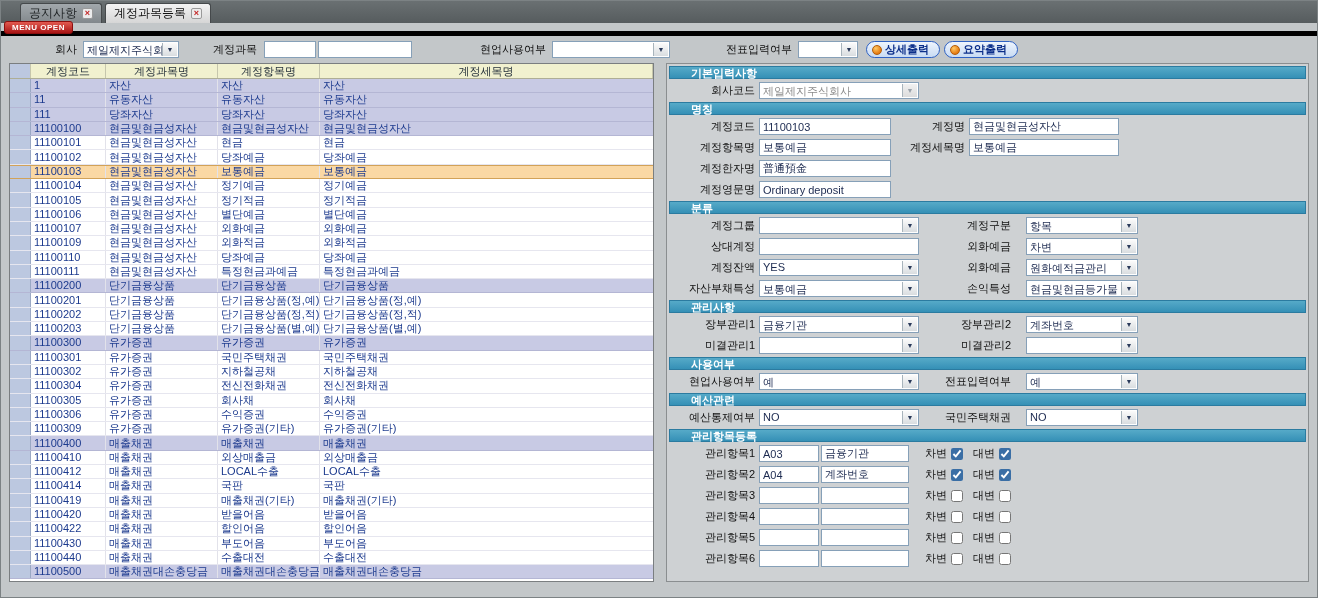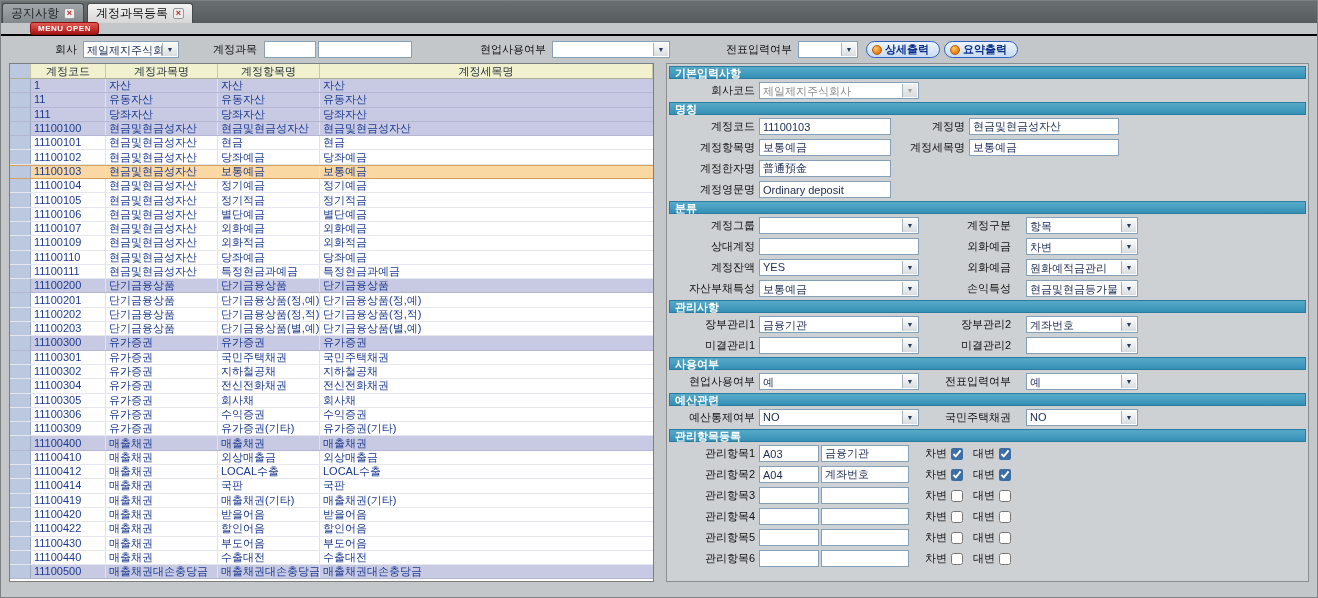--- a/index.html
+++ b/index.html
@@ -1,28 +1,28 @@
 <!DOCTYPE html>
 <html><head>
 <meta charset="utf-8">
 <style>
   * { box-sizing:border-box; margin:0; padding:0; }
   html,body { background:#9aa0a2; }
   body { font-family:"Liberation Sans", sans-serif; }
   .app { position:relative; width:1318px; height:598px; background:#c3c7c9; border:1px solid #7c8284; overflow:hidden; }
 
   
-  .tabbar { position:absolute; top:0; left:0; right:0; height:22px; background:linear-gradient(#6a7072,#565c5e); display:flex; align-items:flex-end; padding-left:1px; gap:3px; }
+  .tabbar { position:absolute; top:0; left:0; right:0; height:22px; background:linear-gradient(#6a7072,#565c5e); display:flex; align-items:flex-end; padding-left:19px; gap:3px; }
   .tab { height:20px; display:flex; align-items:center; gap:5px; padding:0 8px; font-size:12px; border-radius:3px 3px 0 0; border:1px solid #45494b; border-bottom:none; cursor:default; }
   .tab.inactive { background:linear-gradient(#a2a8ac,#82888c); color:#1d2123; }
   .tab.active { background:linear-gradient(#f3f3f3,#d6d6d6); color:#101010; }
   .tclose { width:11px; height:11px; background:#ececec; border:1px solid #9a9a9a; border-radius:2px; color:#c22222; font-size:9px; line-height:9px; display:flex; align-items:center; justify-content:center; font-weight:bold; }
 
   
-  .menustrip { position:absolute; top:22px; left:0; right:0; height:13px; background:#c3c7c9; border-bottom:2px solid #000000; display:flex; align-items:center;padding-left:26px; }
+  .menustrip { position:absolute; top:22px; left:0; right:0; height:13px; background:#c3c7c9; border-bottom:5px solid #000000; display:flex; align-items:center; }
   .menubtn { margin-left:3px; background:linear-gradient(#e25a50,#a81414); border:1px solid #8c0e0e; border-radius:3px; color:#ffffff; font-size:8px; font-weight:bold; letter-spacing:.5px; padding:1px 7px; line-height:9px; }
 
   
   .toolbar { position:absolute; top:35px; left:0; right:0; height:27px; display:flex; align-items:center; font-size:11px; color:#101010; }
   .tlabel { white-space:nowrap; }
   .tin { height:17px; border:1px solid #86a0b8; background:#fff; font-size:11px; font-family:inherit; color:#1c2a50; padding:0 3px; }
   .combo { position:relative; height:17px; background:#fff; border:1px solid #86a0b8; font-size:11px; color:#1c2a50; padding:1px 18px 0 3px; white-space:nowrap; overflow:hidden; }
   .combo .arrow { position:absolute; top:1px; right:1px; bottom:1px; width:15px; background:linear-gradient(#fbfbfb,#d9dde0); border-left:1px solid #a8b4bc; display:flex; align-items:center; justify-content:center; font-size:7px; color:#2a3a5a; }
   .combo.disabled { color:#8a8a8a; }
   .combo.disabled .arrow { color:#9aa2aa; background:linear-gradient(#f1f1f1,#dcdcdc); }
@@ -42,21 +42,21 @@
   .trow.selected { background:#fad8a4; border-top:1px solid #d2a258; border-bottom:1px solid #d2a258; height:14.3px; }
   .tcell { display:flex; align-items:center; padding:0 3px; white-space:nowrap; overflow:hidden; border-right:1px solid #e2e2ea; line-height:13px; }
   .gutter { width:21px; background:#bcc8e0; border-right:1px solid #9aa8c4; padding:0; }
   .c-code { width:75px; }
   .c-name { width:112px; }
   .c-item { width:102px; }
   .c-detail { flex:1; border-right:none; }
 
   
   .rpanel { flex:1; background:#ced1d3; border:1px solid #8a8e90; padding:1px 2px 2px 2px; font-size:11px; color:#101010; overflow:hidden; }
-  .sec { height:13px; line-height:12px; background:linear-gradient(#56aac8,#3590b6); border:1px solid #2b7ba0; color:#ffffff; font-weight:bold; font-size:11px; padding-left:5px; margin:1px 0 2px 0; }
+  .sec { height:13px; line-height:12px; background:linear-gradient(#56aac8,#3590b6); border:1px solid #2b7ba0; color:#ffffff; font-weight:bold; font-size:11px; padding-left:21px; margin:1px 0 2px 0; }
   .prow { display:flex; align-items:center; height:19px; margin-bottom:2px; }
   .plabel { text-align:right; margin-right:4px; white-space:nowrap; }
   .lab1 { width:86px; }
   .lab2n { width:74px; }
   .lab2 { width:92px; }
   .w160 { width:160px; }
   .w132 { width:132px; }
   .w150 { width:150px; }
   .w112 { width:112px;margin-left:11px; }
   .w56 { width:60px; }

